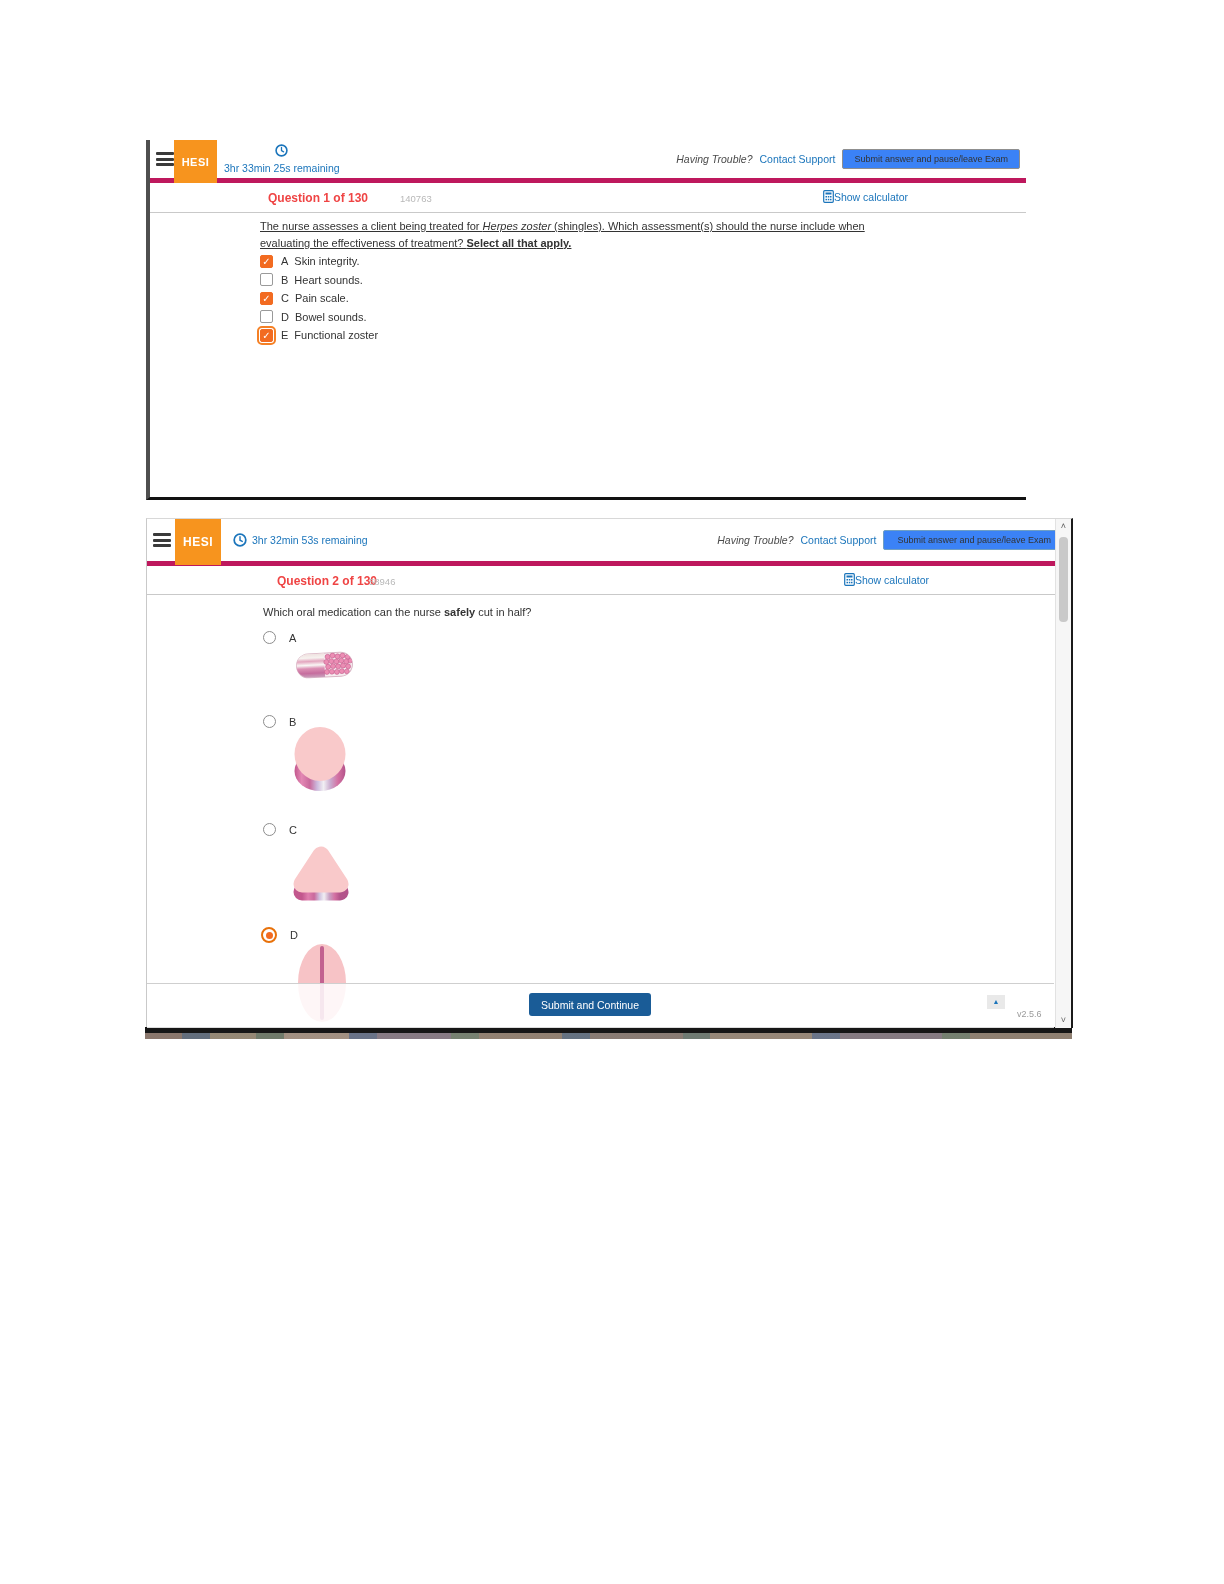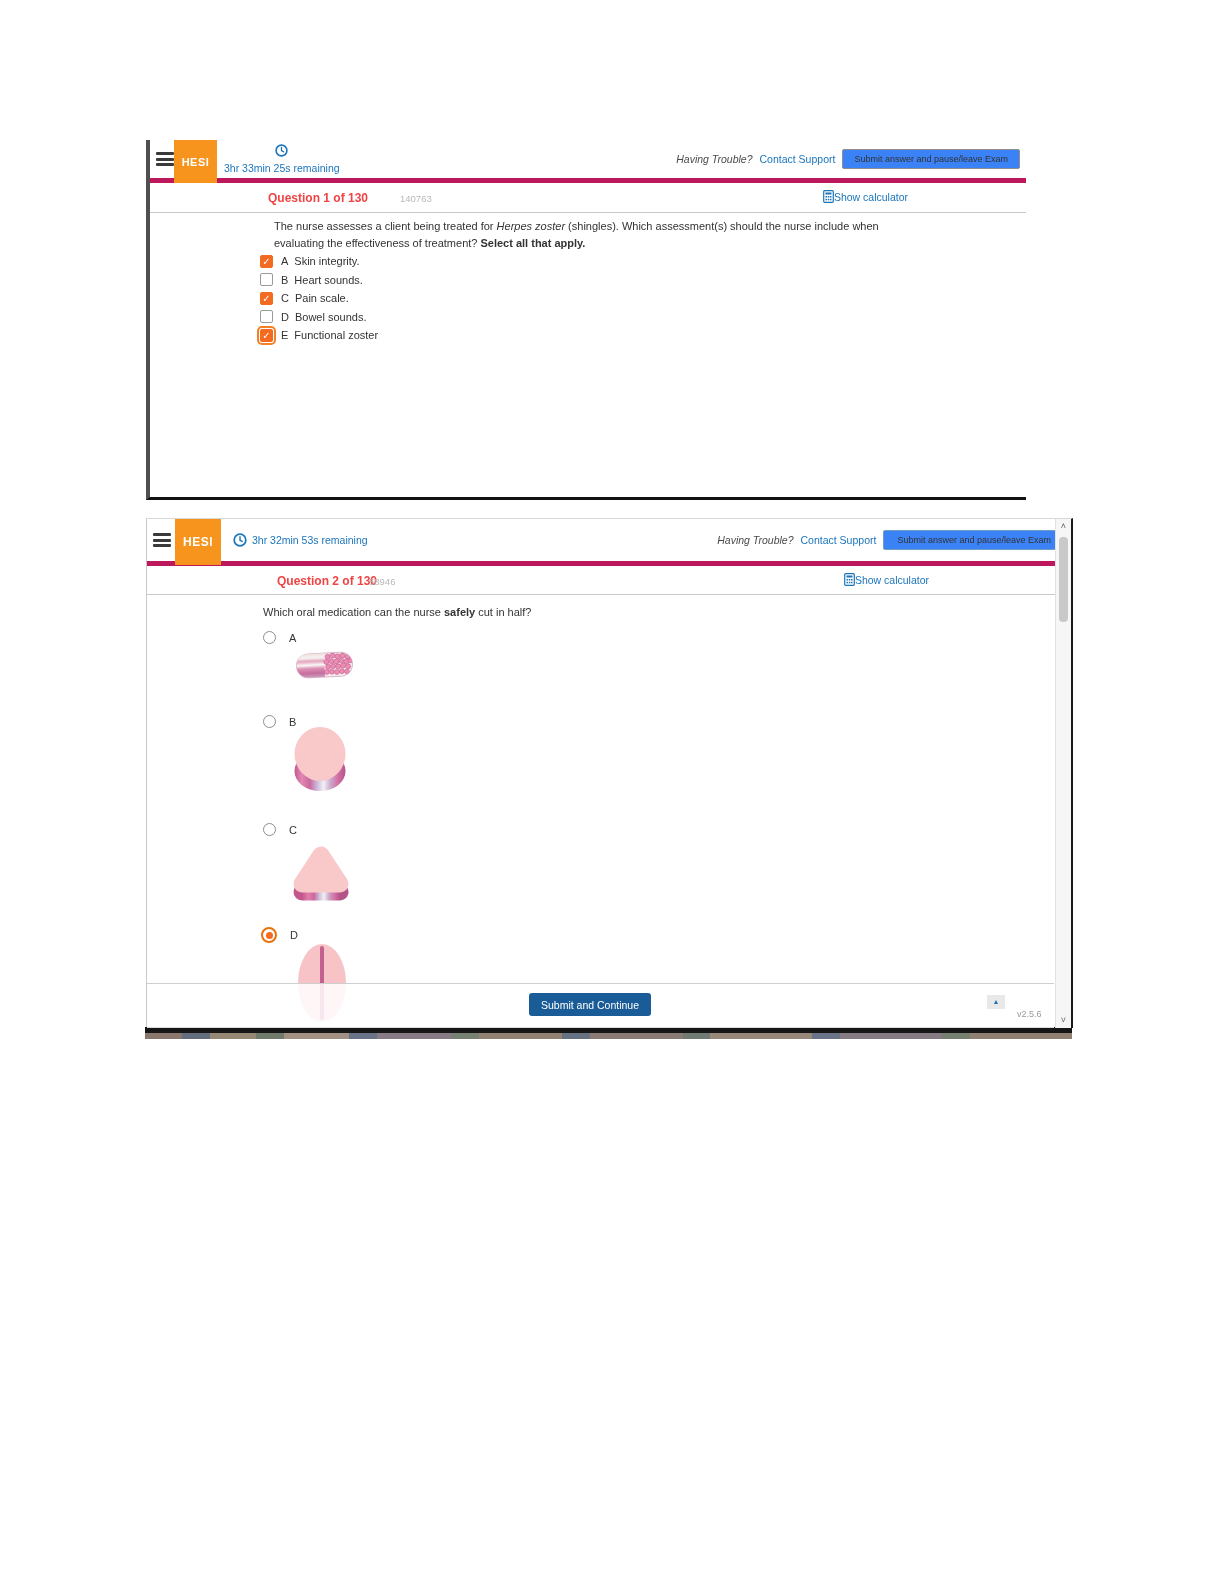--- a/index.html
+++ b/index.html
@@ -32,21 +32,21 @@
   #win1 .qtitle{left:118px;}
   #win2 .qtitle{left:130px;}
   .qid{position:absolute;top:10px;font-size:9.5px;color:#b8b8b8;}
   #win1 .qid{left:226px;margin-left:24px;}
   #win2 .qid{left:222px;}
   .showcalc{position:absolute;top:7px;color:#1b75bb;font-size:10.5px;display:flex;align-items:center;gap:0;cursor:pointer;}
   #win1 .showcalc{right:118px;}
   #win2 .showcalc{right:142px;}
   
   .qtext{position:absolute;font-size:11px;color:#333;line-height:1.55;}
-  #win1 .qtext{left:124px;top:78px;width:650px;}
+  #win1 .qtext{left:110px;top:78px;width:650px;text-decoration:underline;}
   #win2 .qtext{left:116px;top:85px;width:640px;}
   .qtext .it{font-style:italic;}
   .qtext .bd{font-weight:bold;}
   
   .opts{position:absolute;left:110px;top:114px;}
   .optrow{display:flex;align-items:center;margin-bottom:4.5px;height:14px;cursor:pointer;}
   .cbx{width:13px;height:13px;border-radius:2px;box-sizing:border-box;margin-right:8px;
        display:flex;align-items:center;justify-content:center;font-size:10px;line-height:13px;color:#fff;}
   .cbx.off{border:1px solid #9a9a9a;background:#fff;}
   .cbx.on{background:#f26b21;border:1px solid #f26b21;}

